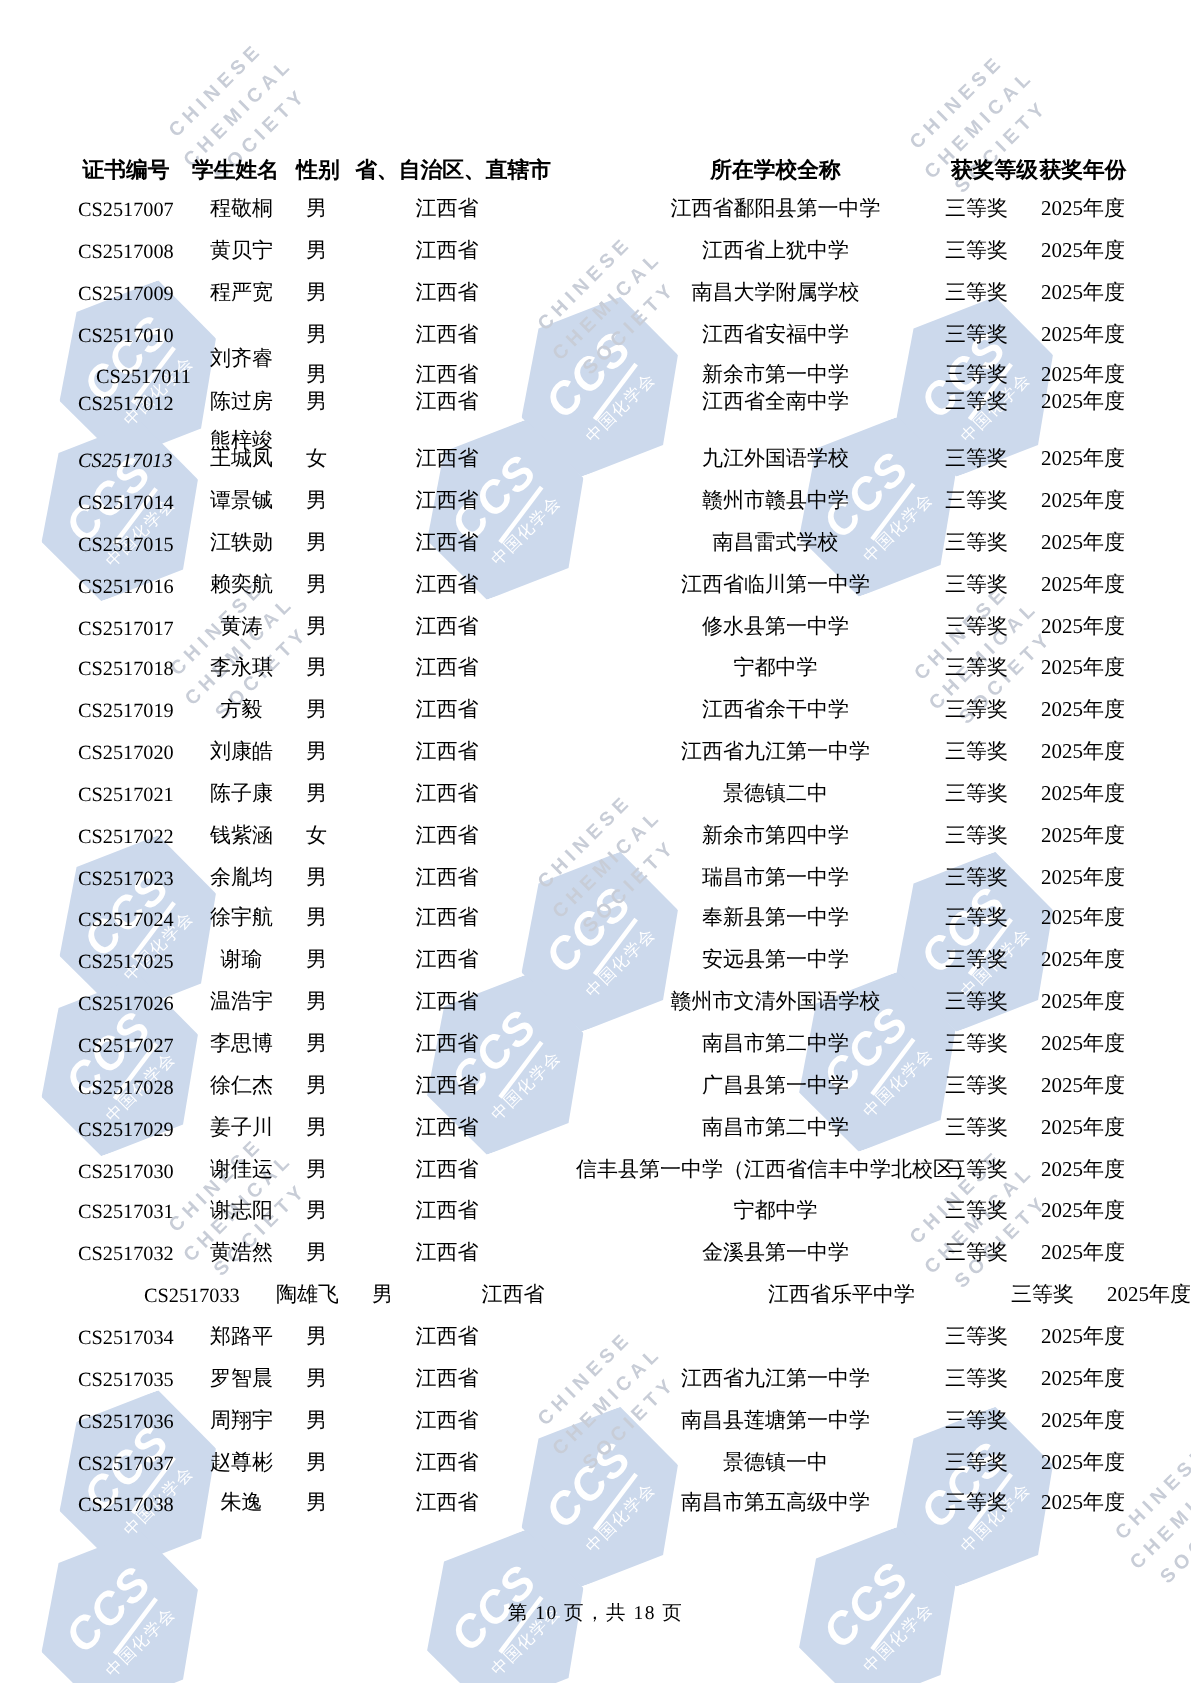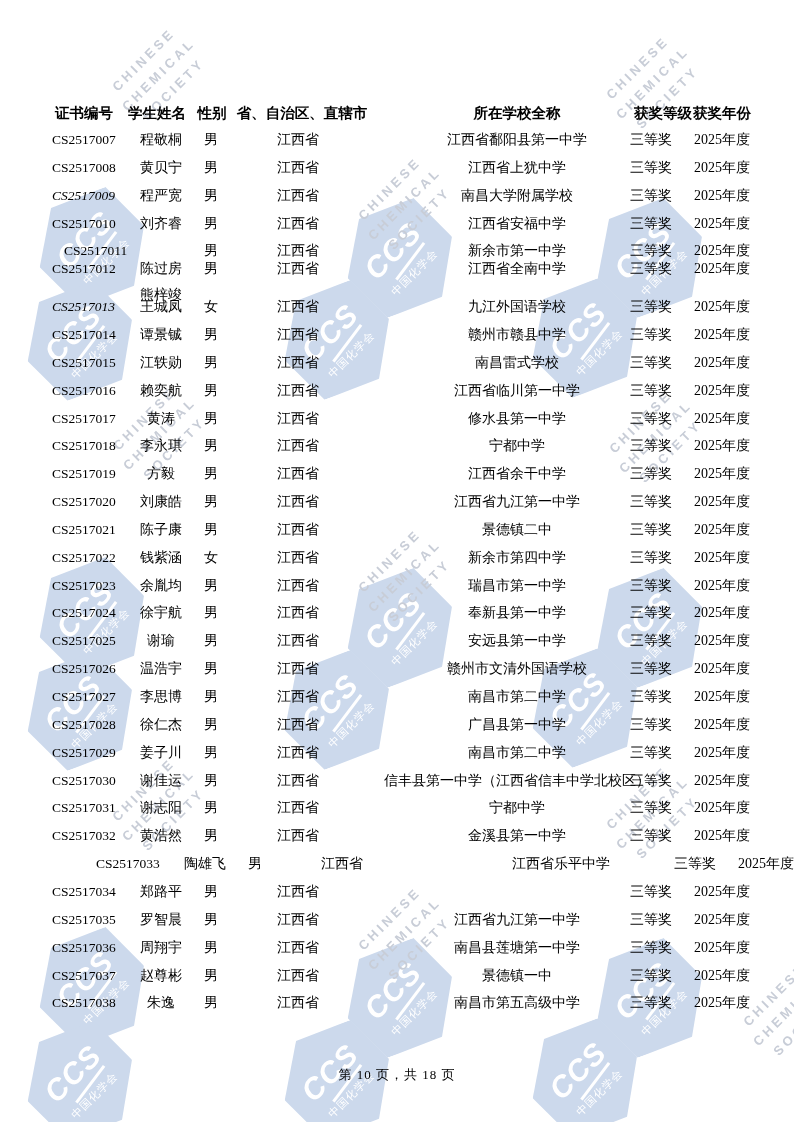--- a/index.html
+++ b/index.html
@@ -259,31 +259,31 @@
         <div class="row" style="top: 159.85px;">
           <div class="cell c-cert" style="left: 52px;">CS2517008</div>
           <div class="cell c-name" style="left: 161px;">黄贝宁</div>
           <div class="cell c-gender" style="left: 211px;">男</div>
           <div class="cell c-province" style="left: 298px;">江西省</div>
           <div class="cell c-school" style="left: 517px;">江西省上犹中学</div>
           <div class="cell c-award" style="left: 651px;">三等奖</div>
           <div class="cell c-year" style="left: 722px;">2025年度</div>
         </div>
         <div class="row" style="top: 187.7px;">
-          <div class="cell c-cert" style="left: 52px; font-style: italic;">CS2517009</div>
+          <div class="cell c-cert" style="left: 52px;">CS2517009</div>
           <div class="cell c-name" style="left: 161px;">程严宽</div>
           <div class="cell c-gender" style="left: 211px;">男</div>
           <div class="cell c-province" style="left: 298px;">江西省</div>
           <div class="cell c-school" style="left: 517px;">南昌大学附属学校</div>
           <div class="cell c-award" style="left: 651px;">三等奖</div>
           <div class="cell c-year" style="left: 722px;">2025年度</div>
         </div>
         <div class="row" style="top: 215.55px;">
           <div class="cell c-cert" style="left: 52px;">CS2517010</div>
-          <div class="cell c-name" style="left: 161px;">刘齐睿</div>
+          <div class="cell c-name" style="left: 161px; margin-top: 16px;">刘齐睿</div>
           <div class="cell c-gender" style="left: 211px;">男</div>
           <div class="cell c-province" style="left: 298px;">江西省</div>
           <div class="cell c-school" style="left: 517px;">江西省安福中学</div>
           <div class="cell c-award" style="left: 651px;">三等奖</div>
           <div class="cell c-year" style="left: 722px;">2025年度</div>
         </div>
         <div class="row" style="top: 243.4px;">
           <div class="cell c-cert" style="left: 64px;">CS2517011</div>
           <div class="cell c-name" style="left: 161px; margin-top: 44px;">熊梓竣</div>
           <div class="cell c-gender" style="left: 211px;">男</div>

